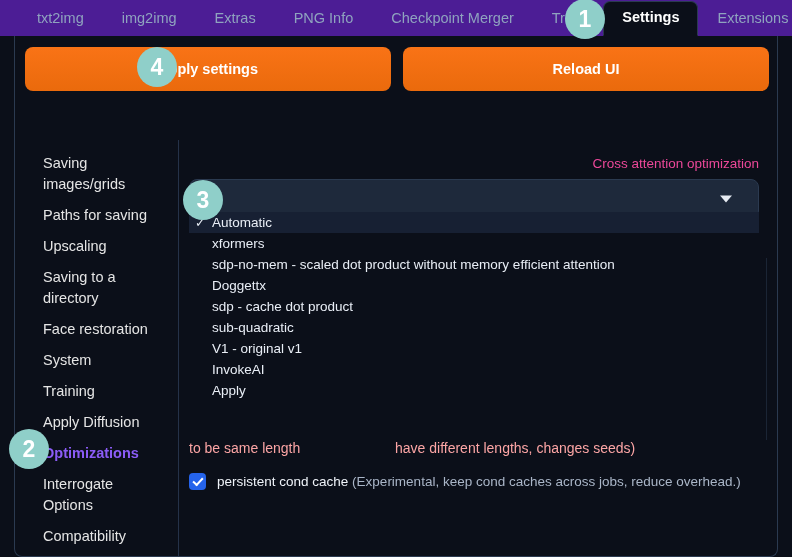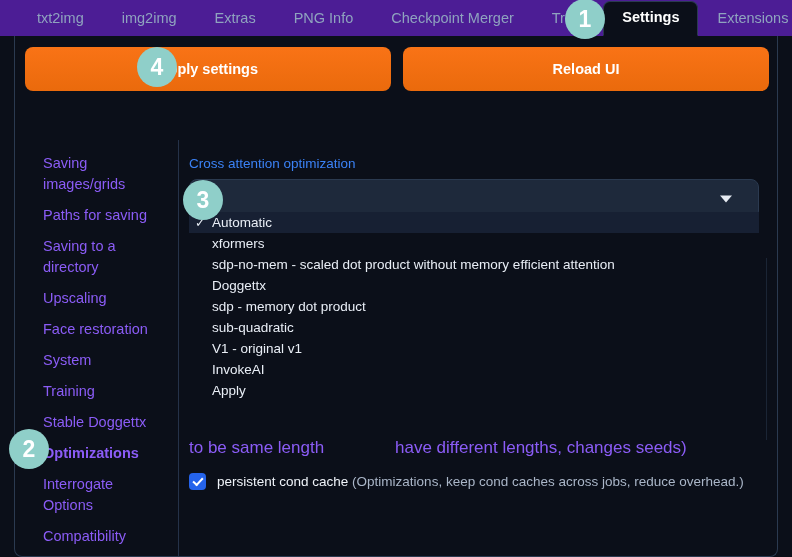--- a/index.html
+++ b/index.html
@@ -99,43 +99,44 @@
 
   
   .sidebar {
     position: relative;
     width: 164px;
     padding: 8px 0 0 28px;
     border-right: 1px solid #253249;
     flex: 0 0 164px;
   }
   .side-item {
-    color: #8b5cf6;
+    color: #e5e5e5;
     font-size: 14.5px;
     line-height: 21px;
     padding: 5px 6px 5px 0;
     cursor: pointer;
     max-width: 120px;
   }
   .side-item.active {
     color: #8b5cf6;
     font-weight: bold;
   }
 
   
   .content {
     position: relative;
     flex: 1;
     padding: 16px 20px 0 10px;
   }
   .field-label {
-    color: #3b82f6;
+    color: #ec4899;
     font-size: 13.5px;
     line-height: 16px;
     margin-bottom: 7px;
+    text-align: right;
   }
   .select-box {
     position: relative;
     height: 40px;
     border: 1px solid #2b3a50;
     border-radius: 8px;
     background: #1e293b;
     cursor: pointer;
   }
   .select-caret {
@@ -180,22 +181,22 @@
   
   .ghost-row {
     position: absolute;
     left: 10px; right: 20px;
     top: 300px;
     height: 16px;
     overflow: hidden;
     display: flex;
   }
   .ghost-text {
-    color: #8b5cf6;
-    font-size: 17px;
+    color: #fca5a5;
+    font-size: 14px;
     line-height: 16px;
     white-space: nowrap;
   }
   .ghost-text.a { width: 206px; }
   .ghost-text.b { }
 
   
   .cb-row {
     position: absolute;
     left: 10px;
@@ -278,26 +279,26 @@
   <div class="btnrow">
     <button class="btn">Apply settings</button>
     <button class="btn">Reload UI</button>
   </div>
 
   <div class="body">
 
     <div class="sidebar" id="sidebar">
         <div class="side-item">Saving images/grids</div>
         <div class="side-item">Paths for saving</div>
+        <div class="side-item">Upscaling</div>
         <div class="side-item">Saving to a directory</div>
-        <div class="side-item">Upscaling</div>
         <div class="side-item">Face restoration</div>
         <div class="side-item">System</div>
         <div class="side-item">Training</div>
-        <div class="side-item">Stable Doggettx</div>
+        <div class="side-item">Apply Diffusion</div>
         <div class="side-item active">Optimizations</div>
         <div class="side-item">Interrogate Options</div>
         <div class="side-item">Compatibility</div>
       </div>
 
     <div class="content">
 
       <div class="field-label">Cross attention optimization</div>
 
       <div class="select-box">
@@ -316,21 +317,21 @@
           <div class="dd-opt">
             <span class="dd-check"></span>
             <span>sdp-no-mem - scaled dot product without memory efficient attention</span>
           </div>
           <div class="dd-opt">
             <span class="dd-check"></span>
             <span>Doggettx</span>
           </div>
           <div class="dd-opt">
             <span class="dd-check"></span>
-            <span>sdp - memory dot product</span>
+            <span>sdp - cache dot product</span>
           </div>
           <div class="dd-opt">
             <span class="dd-check"></span>
             <span>sub-quadratic</span>
           </div>
           <div class="dd-opt">
             <span class="dd-check"></span>
             <span>V1 - original v1</span>
           </div>
           <div class="dd-opt">
@@ -343,21 +344,21 @@
           </div>
         </div>
 
       <div class="ghost-row">
         <span class="ghost-text a">to be same length</span>
         <span class="ghost-text b">have different lengths, changes seeds)</span>
       </div>
 
       <div class="cb-row">
         <span class="cbox"></span>
-        <span class="cb-label" id="cblabel"><span>persistent cond cache</span> <span class="hint">(Optimizations, keep cond caches across jobs, reduce overhead.)</span></span>
+        <span class="cb-label" id="cblabel"><span>persistent cond cache</span> <span class="hint">(Experimental, keep cond caches across jobs, reduce overhead.)</span></span>
       </div>
 
       <div class="v-rule"></div>
 
     </div>
   </div>
 </div>
 
 <div class="badge" id="badge1">1</div>
 <div class="badge" id="badge2">2</div>

